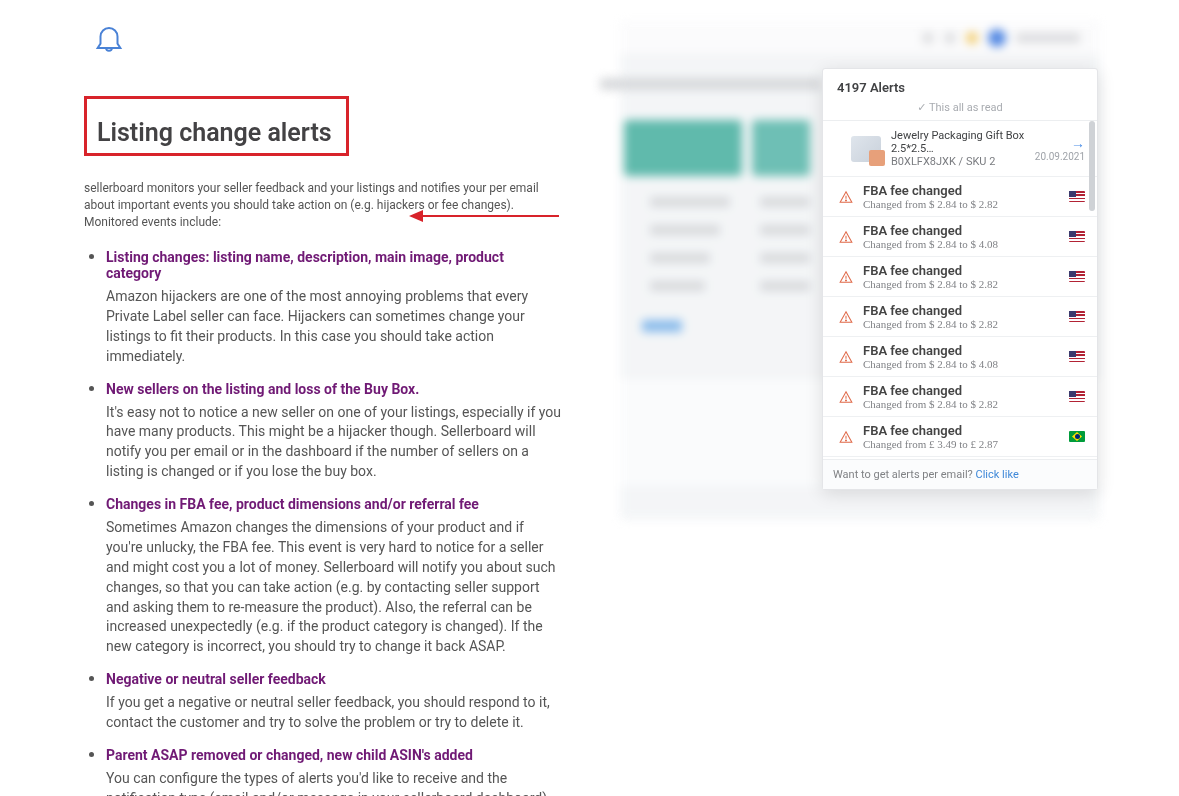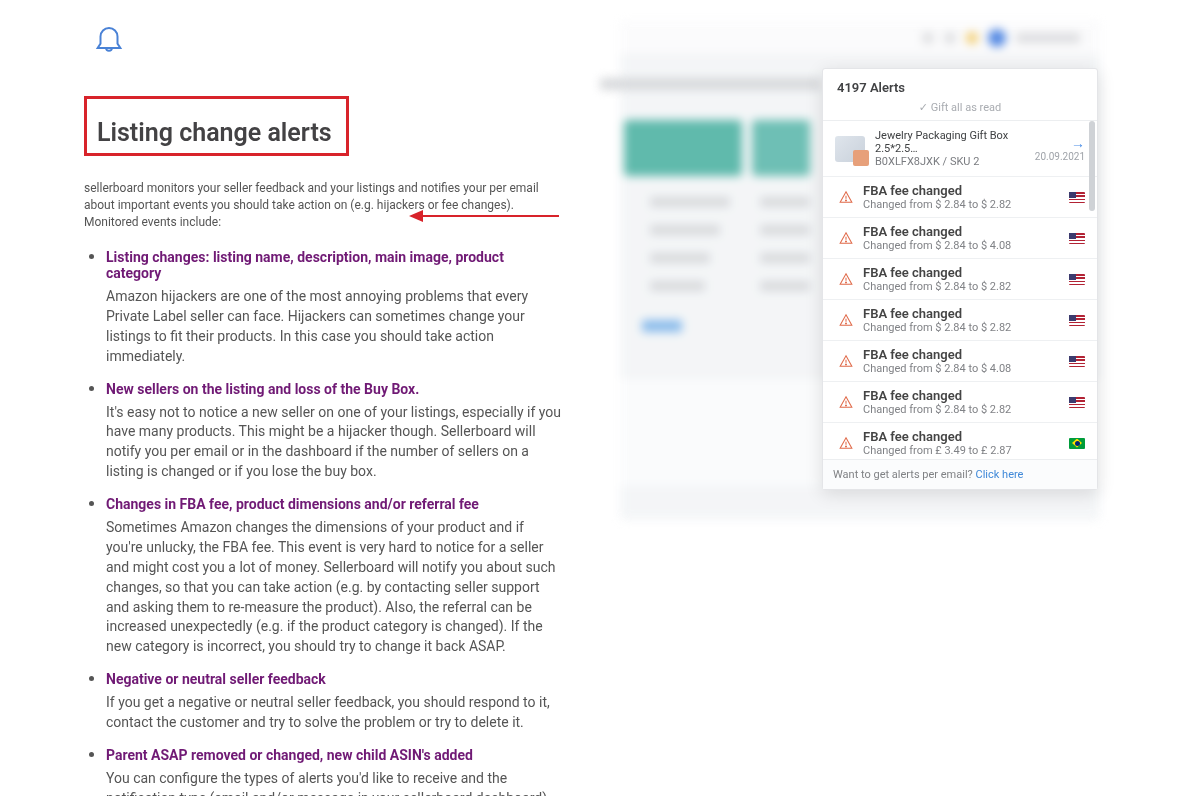--- a/index.html
+++ b/index.html
@@ -146,21 +146,21 @@
   }
   .alert-row {
     display: flex;
     align-items: center;
     gap: 10px;
     padding: 6px 12px 6px 16px;
     border-bottom: 1px solid #eef0f2;
     position: relative;
     font-size: 11px;
   }
-  .product-row { padding: 8px 12px 8px 12px; }
+  .product-row { padding: 8px 12px 8px 28px; }
   .prod-img {
     width: 30px; height: 26px; flex: 0 0 30px;
     background: linear-gradient(135deg,#dfe5ec,#c9d1db);
     border-radius: 3px;
     position: relative;
   }
   .prod-img::after{
     content:""; position:absolute; right:-4px; bottom:-4px; width:16px;height:16px; background:#e7a07a; border-radius:2px;
   }
   .prod-text { flex: 1; }
@@ -168,21 +168,21 @@
   .prod-sku   { font-size: 11px; color: #7a7c80; }
   .prod-date  { font-size: 10px; color: #9fa3a9; text-align: right; }
   .arrow-go {
     color: #4a8ee6; font-size: 14px; margin-left: 4px;
   }
   .warn-ico {
     width: 14px; height: 14px; flex: 0 0 14px;
   }
   .alert-text { flex: 1; }
   .alert-title { font-size: 13px; color: #444; font-weight:600; }
-  .alert-sub   { font-size: 11px; color: #808286; }
+  .alert-sub   { font-size: 11px; color: #808286; font-family: Liberation Serif, serif; }
   .flag {
     width: 16px; height: 11px; border-radius: 1px; flex: 0 0 16px;
     background: linear-gradient(180deg,#b22234 0 15%,#fff 15% 30%,#b22234 30% 45%,#fff 45% 60%,#b22234 60% 75%,#fff 75% 90%,#b22234 90% 100%);
     position: relative;
   }
   .flag::before{
     content:""; position:absolute; left:0; top:0; width:7px; height:6px; background:#3c3b6e;
   }
   .flag.br {
     background: linear-gradient(#009c3b,#009c3b);
@@ -270,21 +270,21 @@
       <div class="bg-row" style="top:200px;"><span style="width:70px;margin-left:30px;"></span><span style="width:50px;margin-left:40px;"></span></div>
       <div class="bg-row" style="top:228px;"><span style="width:60px;margin-left:30px;"></span><span style="width:50px;margin-left:50px;"></span></div>
       <div class="bg-row" style="top:256px;"><span style="width:55px;margin-left:30px;"></span><span style="width:50px;margin-left:55px;"></span></div>
       <div class="bg-more"></div>
       <div class="bg-table"></div>
     </div>
   </div>
 
   <div class="alerts-panel">
     <div class="alerts-head">4197 Alerts</div>
-    <div class="mark-read">Gift all as read</div>
+    <div class="mark-read">This all as read</div>
 
     <div class="alerts-list">
 
       <div class="alert-row product-row">
         <div class="prod-img"></div>
         <div class="prod-text">
           <div class="prod-title">Jewelry Packaging Gift Box 2.5*2.5…</div>
           <div class="prod-sku">B0XLFX8JXK / SKU 2</div>
         </div>
         <div style="text-align:right;">
@@ -380,18 +380,18 @@
         <div class="alert-text">
           <div class="alert-title">FBA fee changed</div>
           <div class="alert-sub">Changed from £ 3.49 to £ 2.87</div>
         </div>
         <div class="flag br"></div>
       </div>
 
     </div>
 
     <div class="alerts-footer">
-      <span>Want to get alerts per email? </span><a>Click here</a>
+      <span>Want to get alerts per email? </span><a>Click like</a>
     </div>
 
     <div class="scroll-thumb"></div>
   </div>
 </div>
 
 </body></html>

